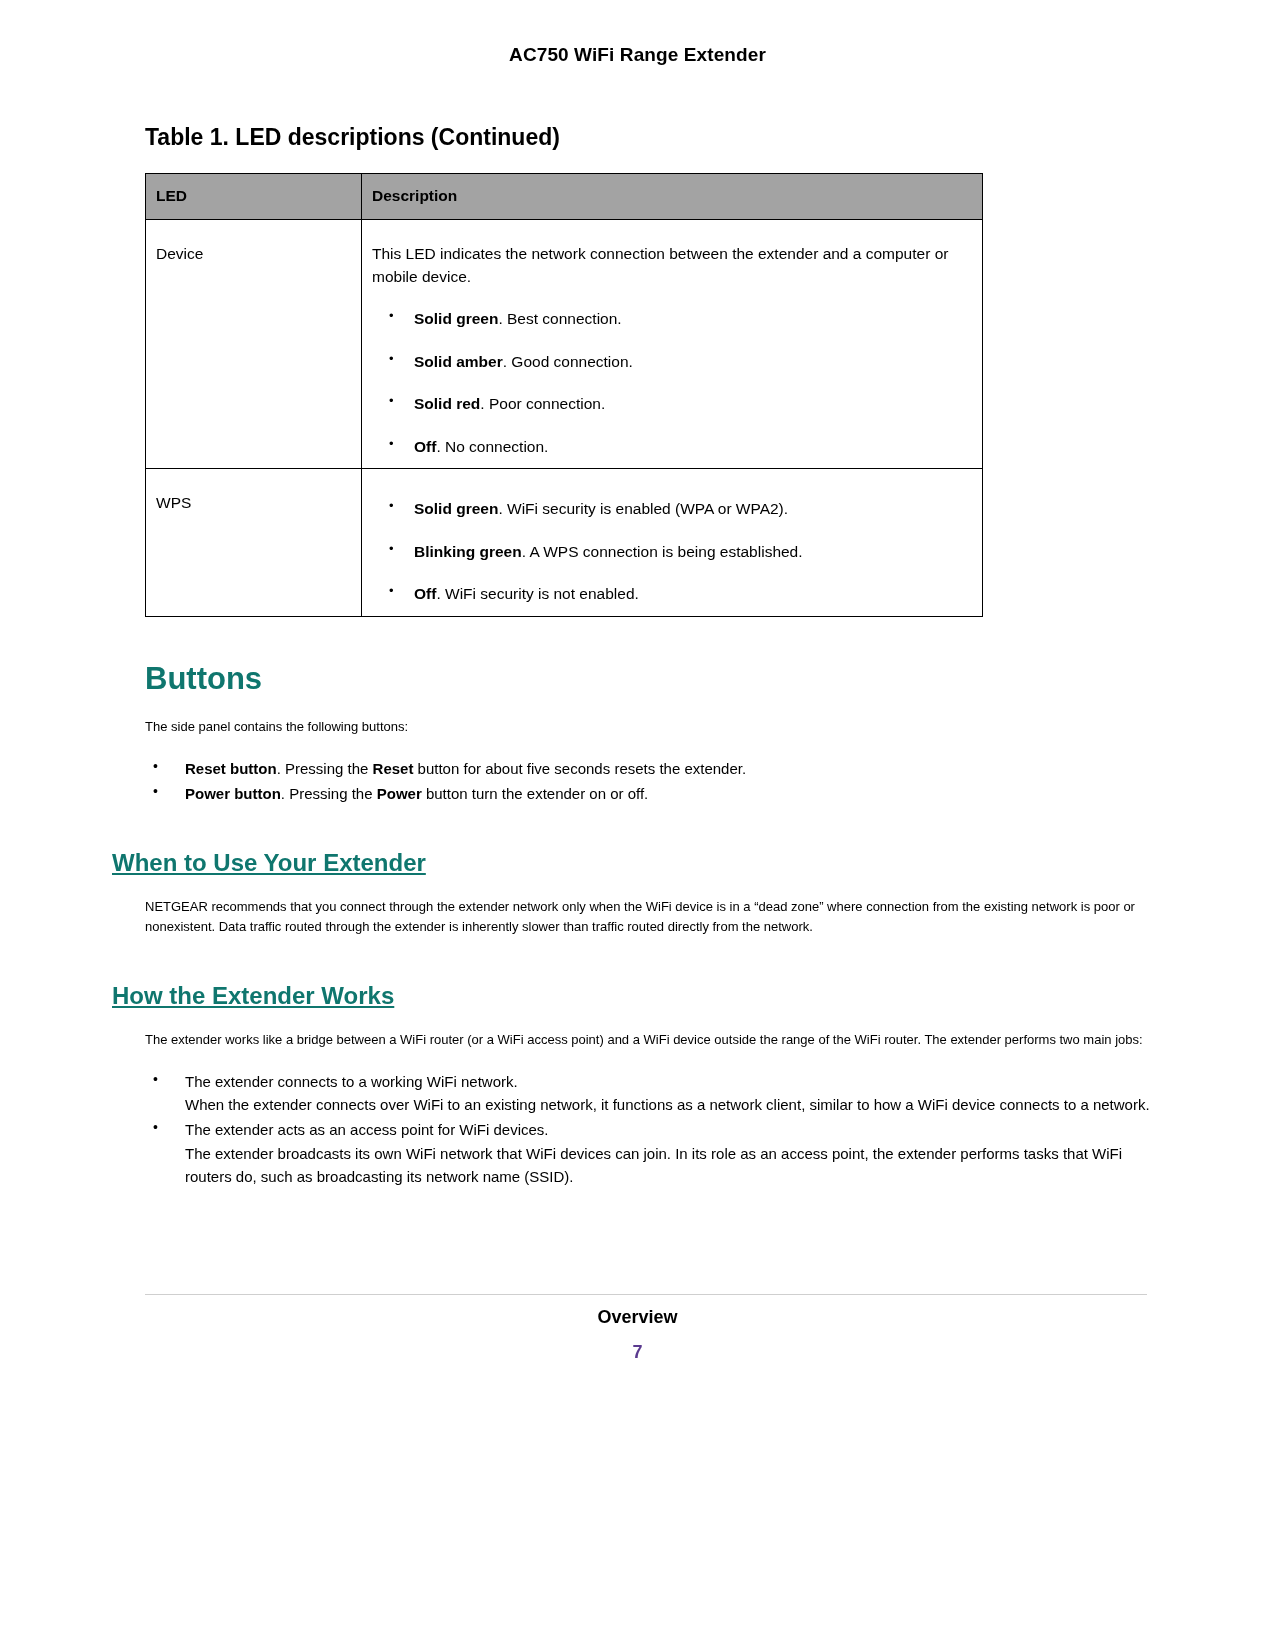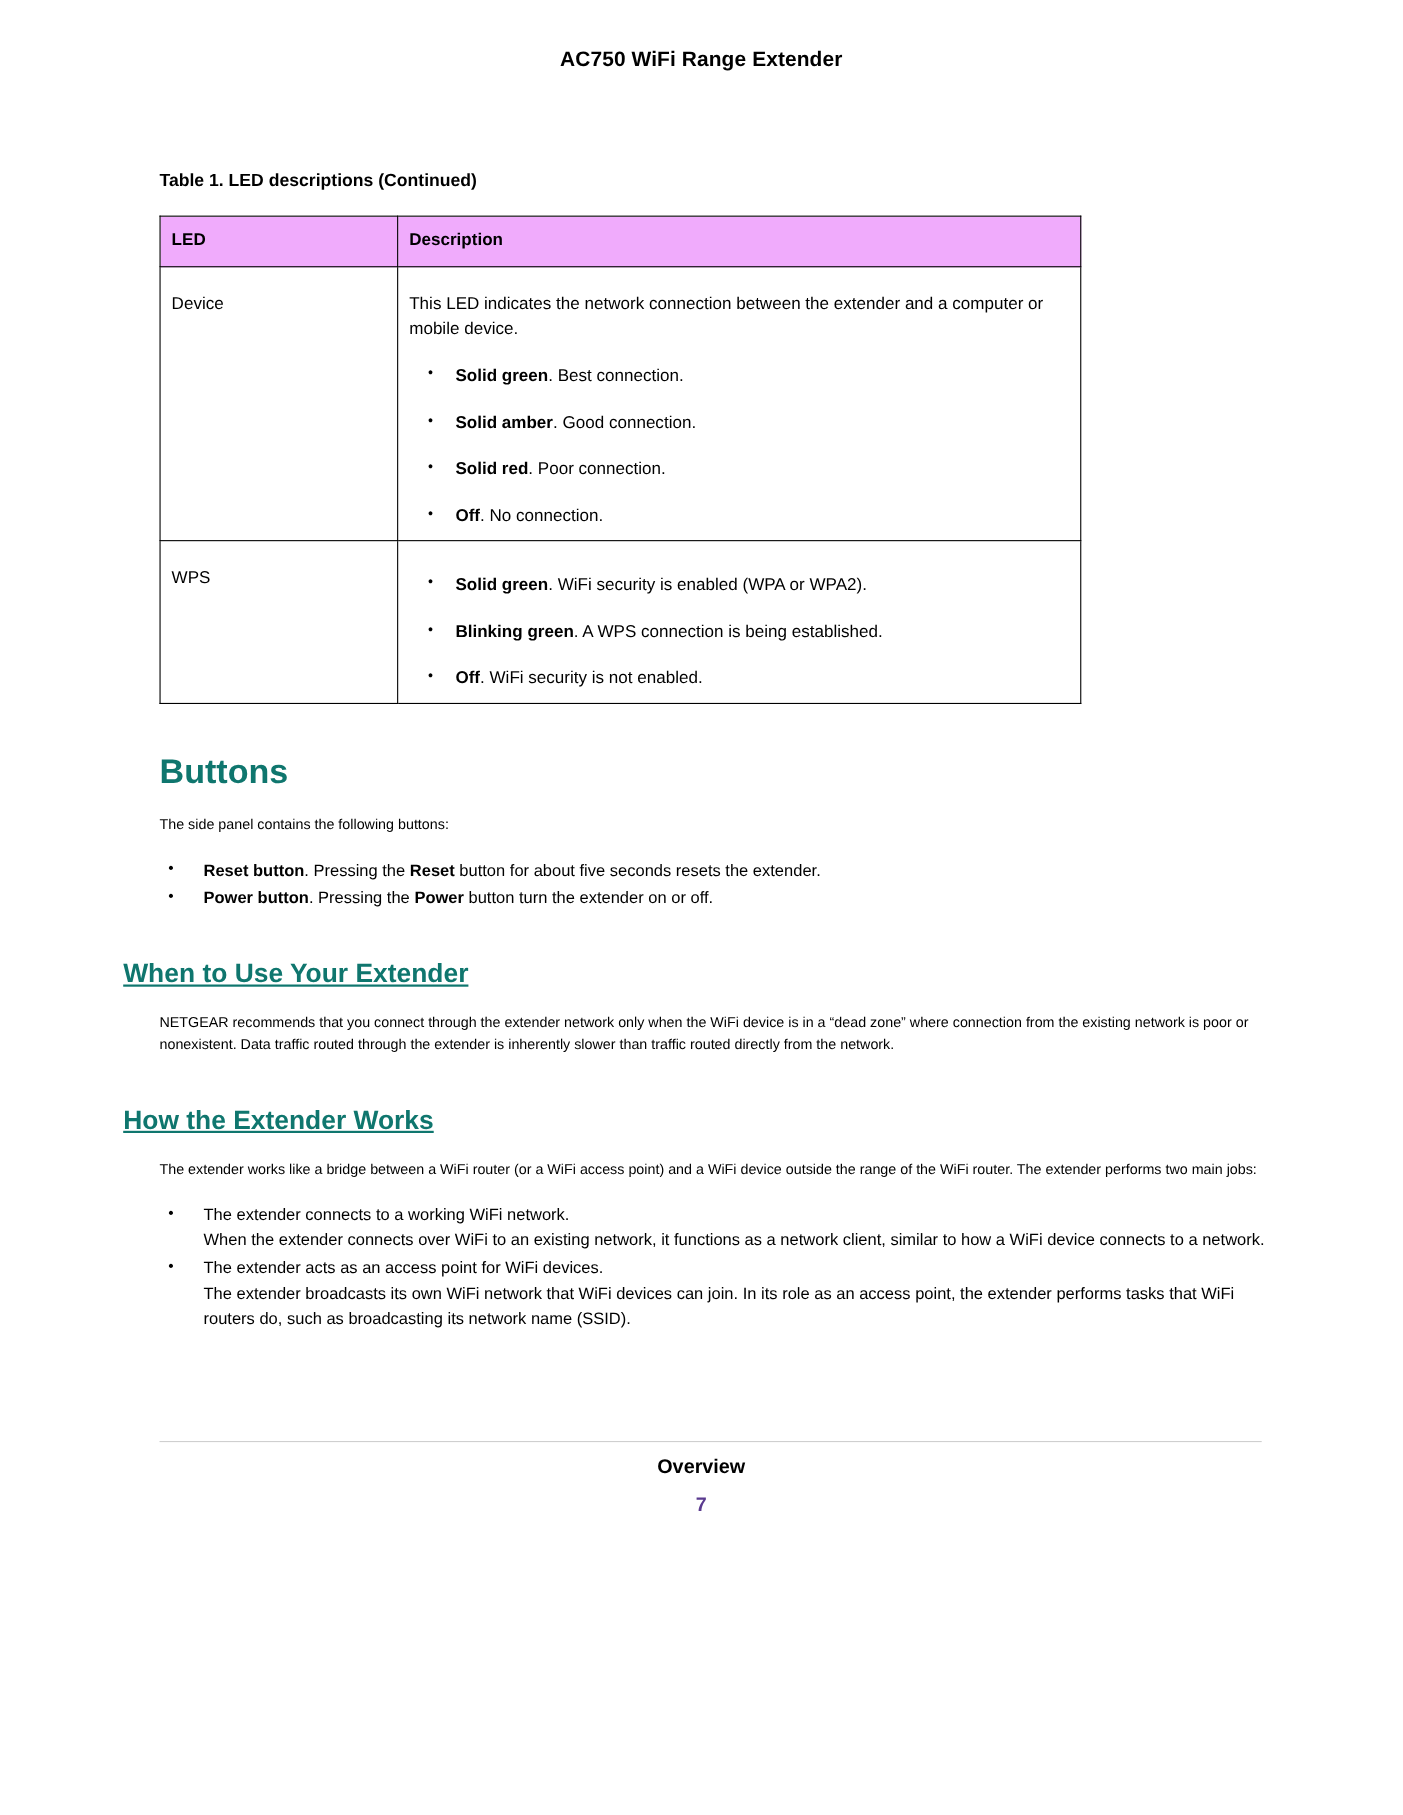--- a/index.html
+++ b/index.html
@@ -23,39 +23,39 @@
     text-align: center;
     font-size: 19px;
     font-weight: bold;
     padding-top: 44px;
     letter-spacing: 0.1px;
   }
   .content {
     padding: 0 120px 0 145px;
   }
   .table-caption {
-    font-size: 16px;
-    font-weight: bold;
-    margin-top: 90px;
+    font-size: 23px;
+    font-weight: bold;
+    margin-top: 58px;
     margin-bottom: 22px;
   }
   table.led-table {
     width: 838px;
     border-collapse: collapse;
     table-layout: fixed;
   }
   table.led-table td, table.led-table th {
     border: 1.5px solid #000000;
     vertical-align: top;
     padding: 23px 10px 10px 10px;
     font-size: 15.5px;
     line-height: 1.45;
   }
   table.led-table thead th {
-    background: #f0abfc;
+    background: #a3a3a3;
     font-weight: bold;
     font-size: 15.5px;
     text-align: left;
     padding: 11px 10px 12px 10px;
   }
   .col-led { width: 195px; }
   .cell-intro {
     margin: 0 0 4px 0;
   }
   ul.bullets {
@@ -115,21 +115,21 @@
     content: "\2022";
     position: absolute;
     left: 8px;
     top: -1px;
     font-size: 14px;
   }
   .footer {
     position: absolute;
     left: 0;
     right: 0;
-    bottom: 82px;
+    bottom: 98px;
     text-align: center;
   }
   .footer-rule {
     border-top: 1px solid #cfcfcf;
     margin: 0 128px 12px 145px;
   }
   .footer-title {
     font-size: 18px;
     font-weight: bold;
   }

